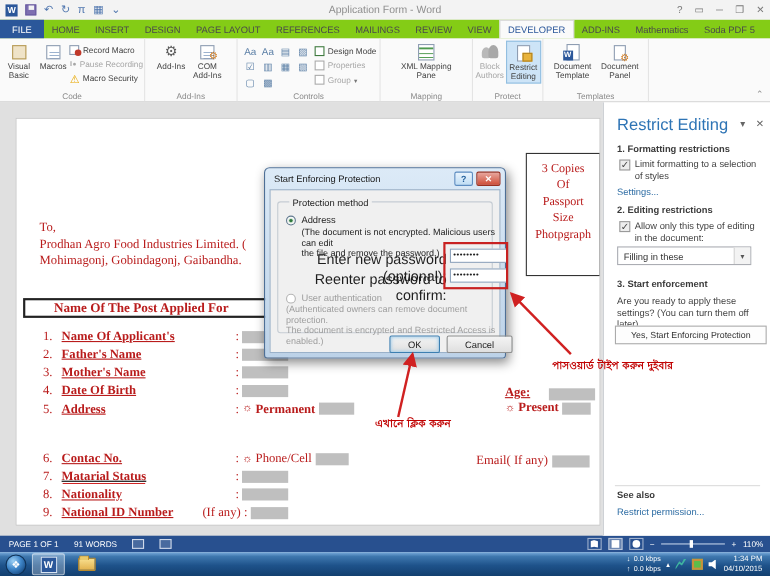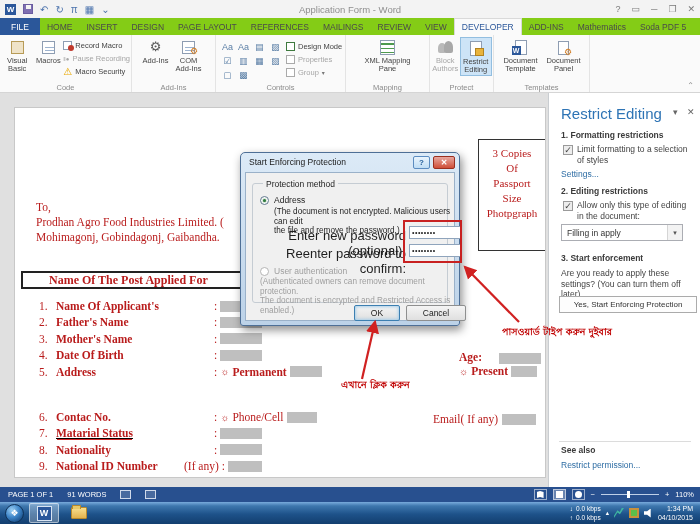--- a/index.html
+++ b/index.html
@@ -54,21 +54,21 @@
 
   
   .workspace{position:absolute;left:0;top:93px;width:700px;height:394px;background:#E0E0E0}
   .page{position:absolute;left:14px;top:14px;width:532px;height:371px;background:#FFF;border:1px solid #C8C8C8;z-index:1;font-family:"Liberation Serif",serif;color:#b91c1c;overflow:hidden}
   .photo-box{position:absolute;left:463px;top:31px;width:68px;height:112px;border:1px solid #333;text-align:center;font-size:11px;line-height:15px;padding-top:6px}
   .to-block{position:absolute;left:21px;top:92px;font-size:11.5px;line-height:15.2px;white-space:nowrap}
   .post-box{position:absolute;left:6px;top:163px;width:424px;height:18px;border:2px solid #222;font-weight:bold;font-size:12px;padding-left:26px;display:flex;align-items:center}
   .drows{position:absolute;left:0;width:532px}
   .drow{position:relative;height:16.4px;font-size:11.5px}
   .dnum{position:absolute;left:24px}
-  .dlbl{position:absolute;left:41px;font-weight:bold;}
+  .dlbl{position:absolute;left:41px;font-weight:bold;text-decoration:underline}
   .wavy{text-decoration:underline;text-decoration-color:#000;border-bottom:1px;box-shadow:0 2px 0 -1px rgba(200,0,0,.85)}
   .dcol{position:absolute;left:199px;display:flex;align-items:center;gap:3px;white-space:nowrap}
   .ffield{width:42px;height:11px;background:#BFBFBF;display:inline-block;flex:none}
   .gearmark{font-size:10px;flex:none}
   .bold{font-weight:bold}
   .annot-red{position:absolute;color:#C00000;font-weight:bold;font-size:9.5px;font-family:"DejaVu Sans",sans-serif;z-index:30;white-space:nowrap}
 
   
   .task-pane{position:absolute;left:548px;top:0;width:152px;height:394px;background:#FFF;border-left:1px solid #C9CDD1;z-index:2;font-size:8.5px;color:#444}
   .tp-title{position:absolute;left:12px;top:12px;font-size:15px;color:#2E74B5}
@@ -426,21 +426,21 @@
 
     <div class="tp-h" style="top:37px">1. Formatting restrictions</div>
     <span class="tp-check" style="left:14px;top:52px">✓</span>
     <div class="tp-txt" style="left:28px;top:51px;width:116px">Limit formatting to a selection of styles</div>
     <a class="tp-link" style="top:76px">Settings...</a>
 
     <div class="tp-h" style="top:93px">2. Editing restrictions</div>
     <span class="tp-check" style="left:14px;top:108px">✓</span>
     <div class="tp-txt" style="left:28px;top:107px;width:116px">Allow only this type of editing in the document:</div>
     <div class="tp-dd" style="top:131px">
-      <span>Filling in apply</span>
+      <span>Filling in these</span>
       <span class="dd-btn">▾</span>
     </div>
 
     <div class="tp-h" style="top:160px">3. Start enforcement</div>
     <div class="tp-txt" style="left:12px;top:175px;width:124px">Are you ready to apply these settings? (You can turn them off later)</div>
     <div class="tp-btn" style="top:203px">
       <span>Yes, Start Enforcing Protection</span>
     </div>
 
     <div class="tp-hr" style="top:348px"></div>

